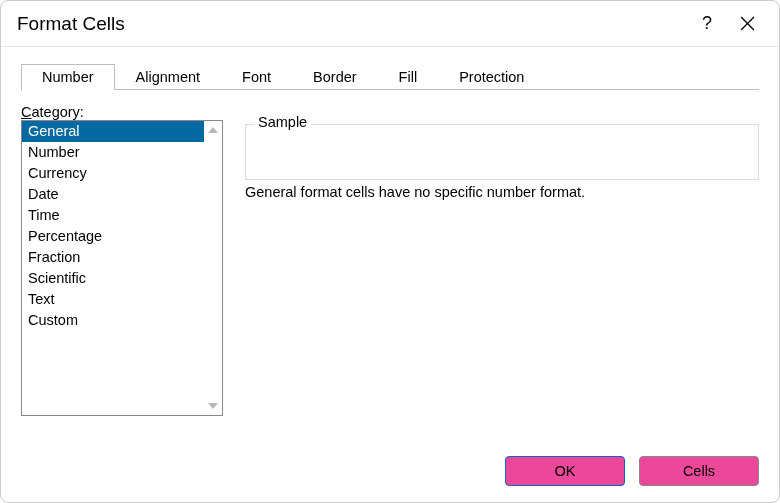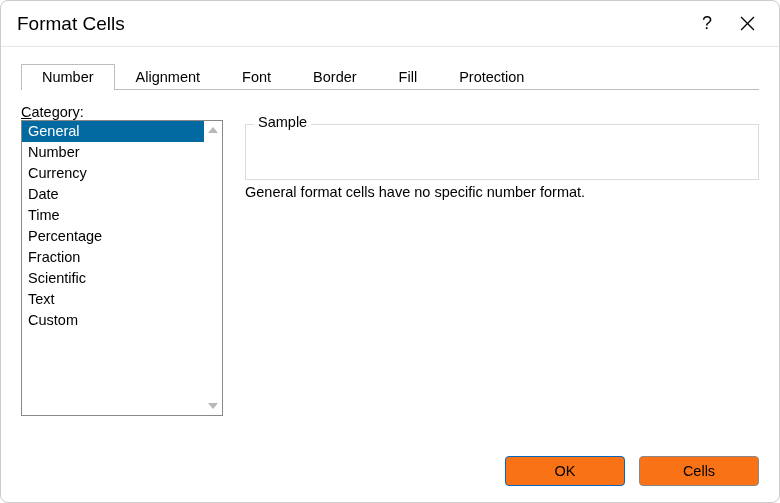--- a/index.html
+++ b/index.html
@@ -149,21 +149,21 @@
     bottom: 16px;
     right: 20px;
     display: flex;
     gap: 14px;
   }
   .btn {
     width: 120px;
     height: 30px;
     border: 1px solid #888;
     border-radius: 4px;
-    background: #f97316;
+    background: #ec4899;
     font-size: 14.5px;
     cursor: pointer;
     display: flex;
     align-items: center;
     justify-content: center;
   }
   .btn.primary {
     border: 1.5px solid #0067c0;
   }
 </style>

